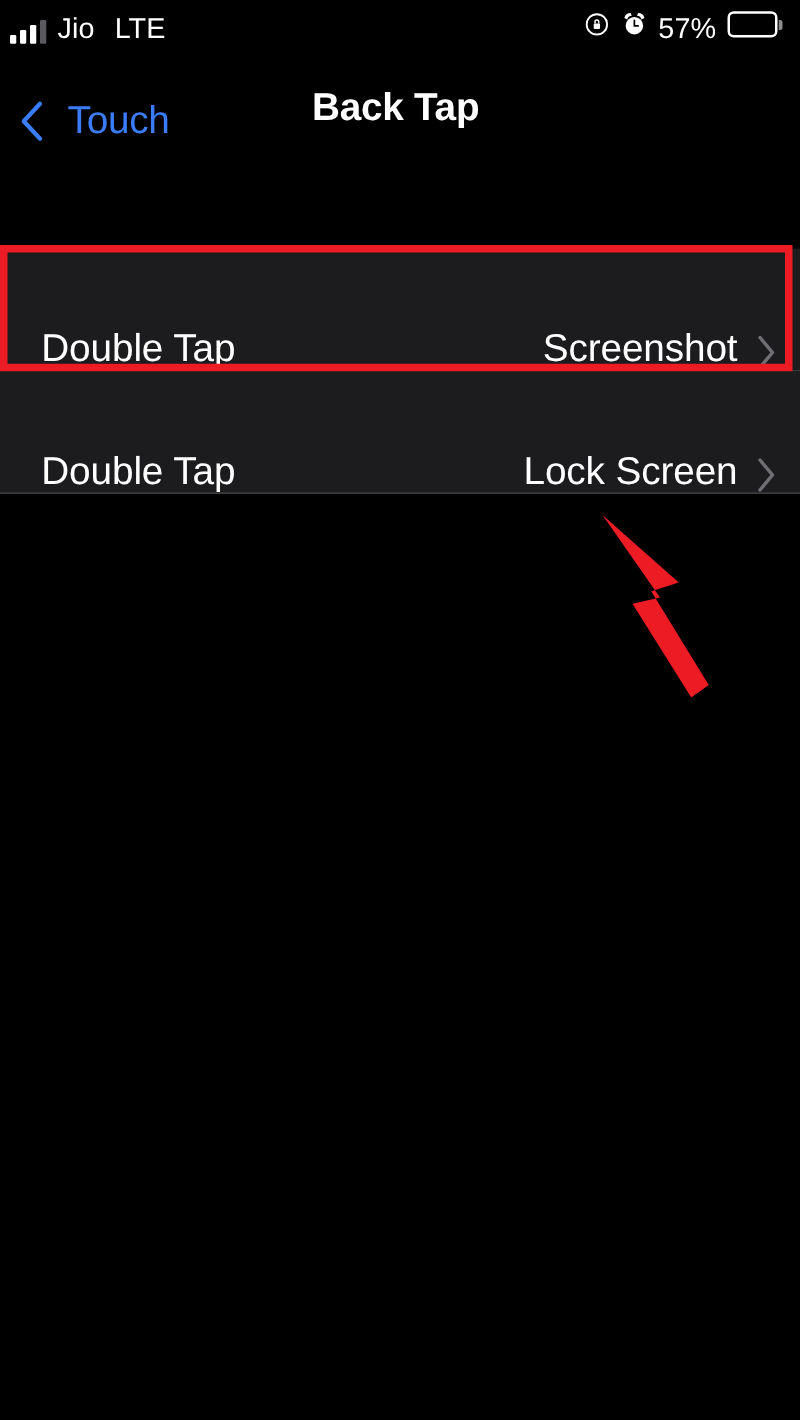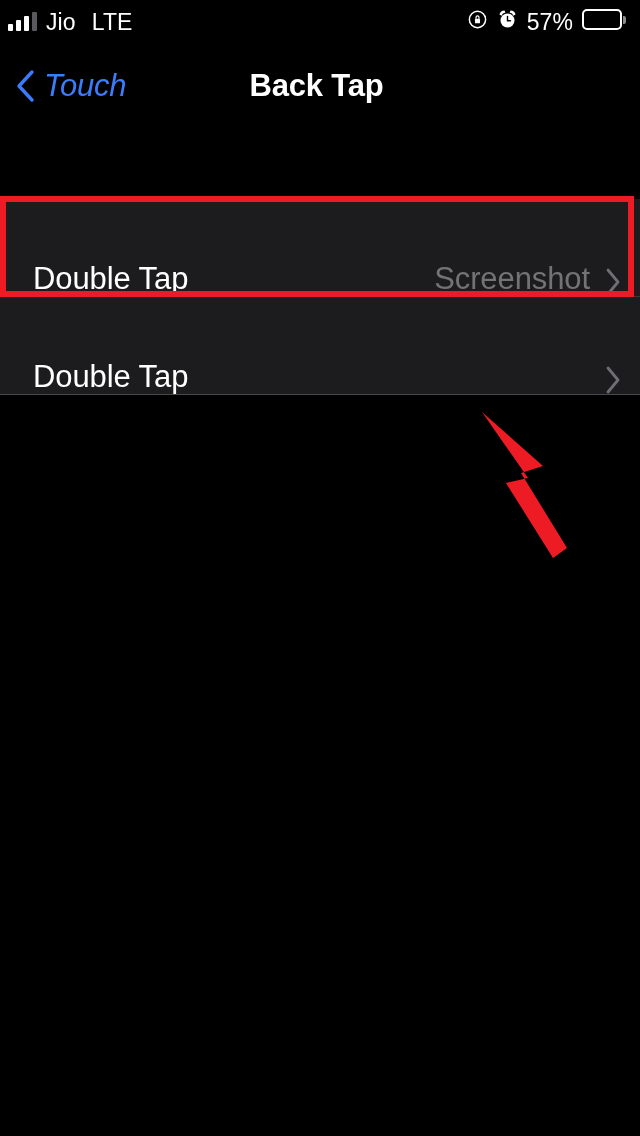--- a/index.html
+++ b/index.html
@@ -24,21 +24,21 @@
     width: 640px;
     height: 44px;
     display: flex;
     align-items: center;
     color: #ffffff;
     padding: 0 14px 0 8px;
   }
 
   .status-left {
     display: flex;
-    align-items: center;
+    align-items: flex-end;
     gap: 9px;
     flex: 0 0 auto;
   }
 
   .signal-bars {
     display: flex;
     align-items: flex-end;
     gap: 3px;
     height: 20px;
     padding-bottom: 1px;
@@ -128,24 +128,23 @@
     width: 640px;
     height: 56px;
   }
 
   .nav-back {
     position: absolute;
     left: 14px;
     top: 0;
     height: 56px;
     display: flex;
-    align-items: center;
-    gap: 6px;
+    align-items: flex-end;
+    gap: 16px;
     cursor: pointer;
-    font-style: italic;
   }
   .nav-back-chevron { width: 24px; height: 34px; display: block; }
   .nav-back-label {
     color: #3b7cfa;
     font-size: 31px;
     letter-spacing: -0.2px;
   }
 
   .nav-title {
     position: absolute;
@@ -181,21 +180,21 @@
   }
 
   .row-label {
     color: #ffffff;
     font-size: 31px;
     letter-spacing: -0.1px;
     flex: 1 1 auto;
   }
 
   .row-value {
-    color: #737373;
+    color: #ffffff;
     font-size: 31px;
     letter-spacing: -0.1px;
     margin-right: 14px;
   }
 
   .row-chevron { width: 18px; height: 30px; display: block; flex: 0 0 auto; }
 
   .row-separator {
     position: absolute;
     left: 33px;
@@ -300,20 +299,21 @@
     <span class="row-label">Double Tap</span>
     <span class="row-value">Screenshot</span>
     <svg class="row-chevron" viewBox="0 0 18 30">
       <path d="M4 3 L14 15 L4 27" fill="none" stroke="#6e6e73" stroke-width="2.8" stroke-linecap="round" stroke-linejoin="round"></path>
     </svg>
     <span class="row-separator"></span>
   </div>
 
   <div class="row">
     <span class="row-label">Double Tap</span>
+    <span class="row-value">Lock Screen</span>
     <svg class="row-chevron" viewBox="0 0 18 30">
       <path d="M4 3 L14 15 L4 27" fill="none" stroke="#6e6e73" stroke-width="2.8" stroke-linecap="round" stroke-linejoin="round"></path>
     </svg>
     <span class="group-bottom-line"></span>
   </div>
 
 </div>
 
 <div class="highlight-box"></div>
 

